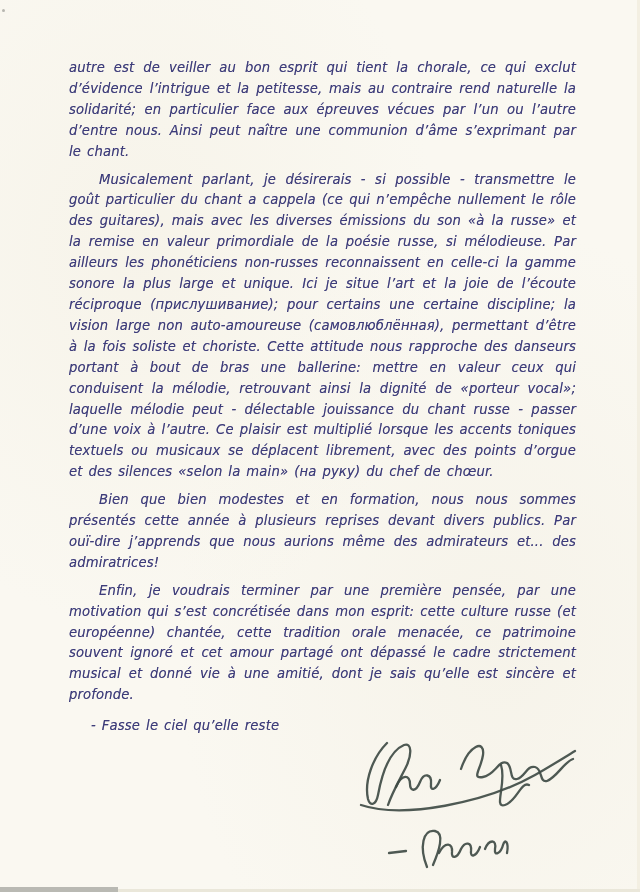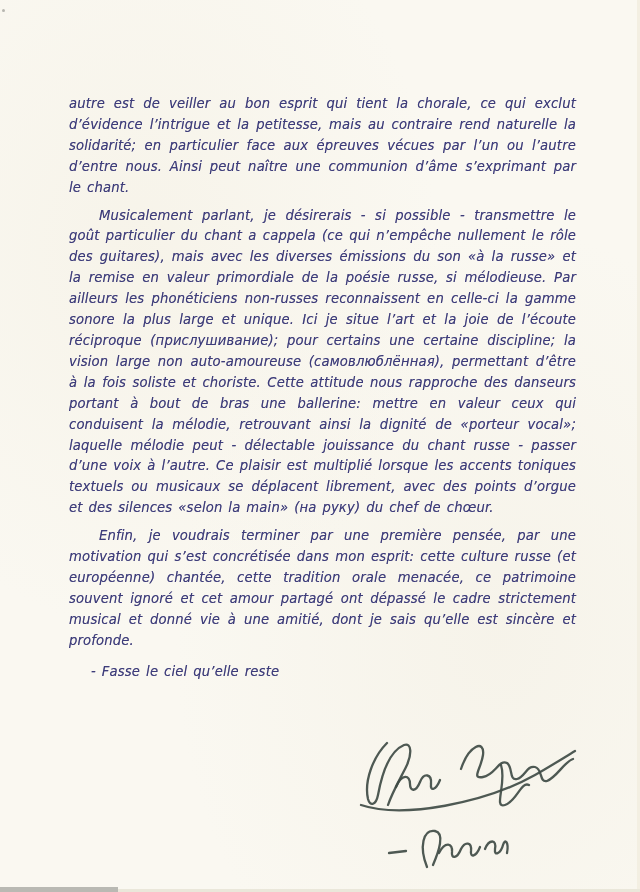--- a/index.html
+++ b/index.html
@@ -35,21 +35,21 @@
     letter-spacing: 0.15px;
     word-spacing: 1.6px;
     text-shadow: 0 0 .4px rgba(61,60,122,.55);
   }
 
   .para {
     margin: 0 0 7px 0;
     text-align: justify;
     text-indent: 30px;
   }
-  .para.no-indent { text-indent: 0; margin-top: 36px; }
+  .para.no-indent { text-indent: 0; }
 
   .closing { margin-top: 10px; }
   .closing .l1 { margin-left: 22px; }
 
   .signature {
     position: absolute;
     left: 333px;
     top: 733px;
     width: 276px;
     height: 146px;
@@ -65,20 +65,21 @@
   }
 </style>
 </head>
 <body>
 
 <div class="page">
 
   <div class="letter">
     <p class="para no-indent">autre est de veiller au bon esprit qui tient la chorale, ce qui exclut d’évidence l’intrigue et la petitesse, mais au contraire rend naturelle la solidarité; en particulier face aux épreuves vécues par l’un ou l’autre d’entre nous. Ainsi peut naître une communion d’âme s’exprimant par le chant.</p>
     <p class="para">Musicalement parlant, je désirerais - si possible - transmettre le goût particulier du chant a cappela (ce qui n’empêche nullement le rôle des guitares), mais avec les diverses émissions du son «à la russe» et la remise en valeur primordiale de la poésie russe, si mélodieuse. Par ailleurs les phonéticiens non-russes reconnaissent en celle-ci la gamme sonore la plus large et unique. Ici je situe l’art et la joie de l’écoute réciproque (прислушивание); pour certains une certaine discipline; la vision large non auto-amoureuse (самовлюблённая), permettant d’être à la fois soliste et choriste. Cette attitude nous rapproche des danseurs portant à bout de bras une ballerine: mettre en valeur ceux qui conduisent la mélodie, retrouvant ainsi la dignité de «porteur vocal»; laquelle mélodie peut - délectable jouissance du chant russe - passer d’une voix à l’autre. Ce plaisir est multiplié lorsque les accents toniques textuels ou musicaux se déplacent librement, avec des points d’orgue et des silences «selon la main» (на руку) du chef de chœur.</p>
+    <p class="para">Bien que bien modestes et en formation, nous nous sommes présentés cette année à plusieurs reprises devant divers publics. Par ouï-dire j’apprends que nous aurions même des admirateurs et... des admiratrices!</p>
     <p class="para">Enfin, je voudrais terminer par une première pensée, par une motivation qui s’est concrétisée dans mon esprit: cette culture russe (et européenne) chantée, cette tradition orale menacée, ce patrimoine souvent ignoré et cet amour partagé ont dépassé le cadre strictement musical et donné vie à une amitié, dont je sais qu’elle est sincère et profonde.</p>
 
     <div class="closing">
       <div class="l1">- Fasse le ciel qu’elle reste</div>
 
     </div>
   </div>
 
   <div class="signature" title="Henri">
     <svg viewBox="0 0 276 146" aria-hidden="true">

